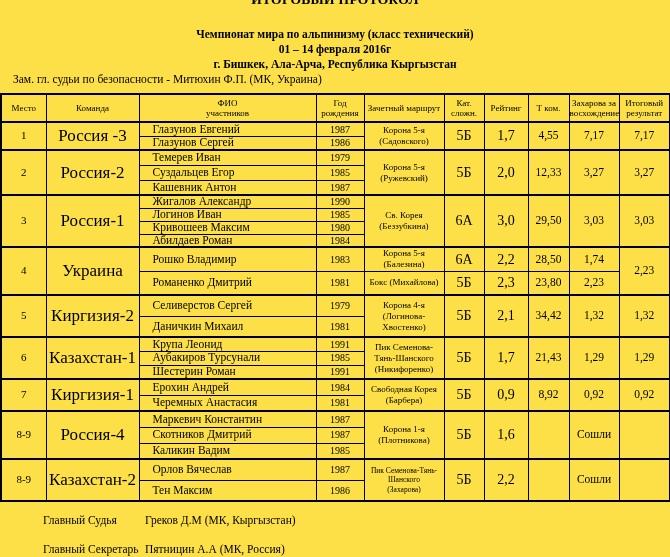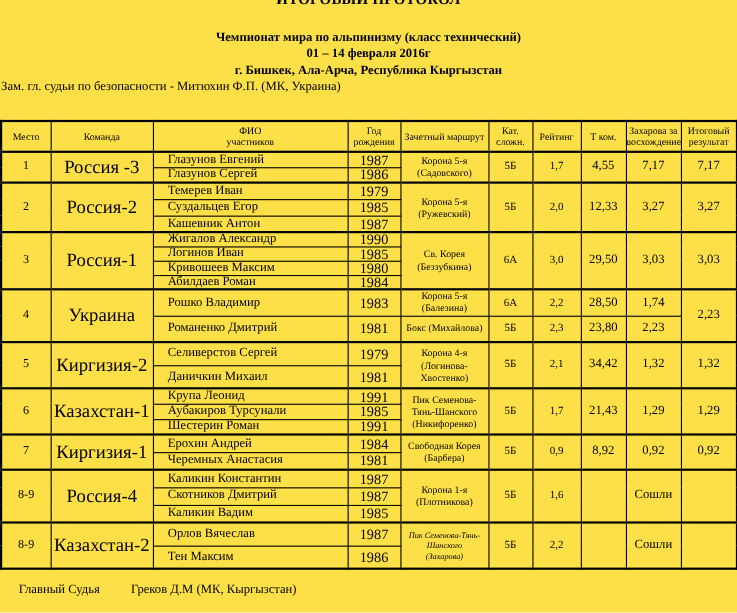--- a/index.html
+++ b/index.html
@@ -6,40 +6,40 @@
   .page {
     position:relative; width:670px; height:557px; background:#fde047;
     overflow:hidden; color:#000;
     font-family:"Liberation Serif","DejaVu Serif",serif;
   }
   .doc-title { text-align:center; font-weight:bold; font-size:13.5px; line-height:14px; margin-top:-7px; letter-spacing:.3px; }
   .sub  { text-align:center; font-weight:bold; font-size:11.5px; line-height:13px; }
   .sub1 { margin-top:21px; }
   .sub2 { margin-top:2px; }
   .sub3 { margin-top:2px; }
-  .safety { font-size:11.5px; line-height:13px; margin-top:2px; padding-left:1px; }
-
-  table.results { border-collapse:collapse; table-layout:fixed; width:669px; margin-top:23px; border:2px solid #000; }
+  .safety { font-size:11.5px; line-height:13px; margin-top:2px; padding-left:13px; }
+
+  table.results { border-collapse:collapse; table-layout:fixed; width:669px; margin-top:7px; border:2px solid #000; }
   th, td { border:1px solid #000; padding:0; overflow:hidden; }
   thead th {
     font-weight:normal; font-size:9px; line-height:10.5px; white-space:pre-line;
     text-align:center; vertical-align:middle; height:26px; border-bottom-width:2px;
   }
   td { font-size:11px; line-height:11.5px; text-align:center; vertical-align:middle; }
   td.c-name  { text-align:left; padding-left:13px; font-size:11.5px; white-space:nowrap; }
-  td.c-year  { font-size:13px; }
+  td.c-year  { font-size:10px; }
   td.c-team  { font-size:17px; }
   td.c-place { font-size:11px; }
   td.c-route { font-size:9px; line-height:11px; white-space:pre-line; }
-  td.c-route.small { font-size:7.5px; line-height:9.5px;font-style:italic; }
-  td.c-grade, td.c-rating { font-size:10px; }
+  td.c-route.small { font-size:7.5px; line-height:9.5px; }
+  td.c-grade, td.c-rating { font-size:14px; }
   td.c-tcom, td.c-ascent, td.c-final { font-size:11.5px; }
   tr.group-start td { border-top:2px solid #000; }
 
-  .footer { margin-top:12px; padding-left:17px; font-size:11.5px; line-height:13px; }
+  .footer { margin-top:12px; padding-left:43px; font-size:11.5px; line-height:13px; }
   .footer-row { display:flex; }
   .footer-row + .footer-row { margin-top:16px; }
   .footer-label { width:102px; flex:0 0 102px; }
 </style>
 </head>
 <body>
 
 <div class="page">
 
   <div class="doc-title">ИТОГОВЫЙ ПРОТОКОЛ</div>
@@ -219,21 +219,21 @@
           <td class="c-ascent" rowspan="2">0,92</td>
           <td class="c-final" rowspan="2">0,92</td>
         </tr>
         <tr style="height: 16px;">
           <td class="c-name">Черемных Анастасия</td>
           <td class="c-year">1981</td>
         </tr>
         <tr class="group-start" style="height: 16px;">
           <td class="c-place" rowspan="3">8-9</td>
           <td class="c-team" rowspan="3">Россия-4</td>
-          <td class="c-name">Каликин Константин</td>
+          <td class="c-name">Маркевич Константин</td>
           <td class="c-year">1987</td>
           <td class="c-route" rowspan="3">Корона 1-я
 (Плотникова)</td>
           <td class="c-grade" rowspan="3">5Б</td>
           <td class="c-rating" rowspan="3">1,6</td>
           <td class="c-tcom" rowspan="3"></td>
           <td class="c-ascent" rowspan="3">Сошли</td>
           <td class="c-final" rowspan="3"></td>
         </tr>
         <tr style="height: 16px;">

